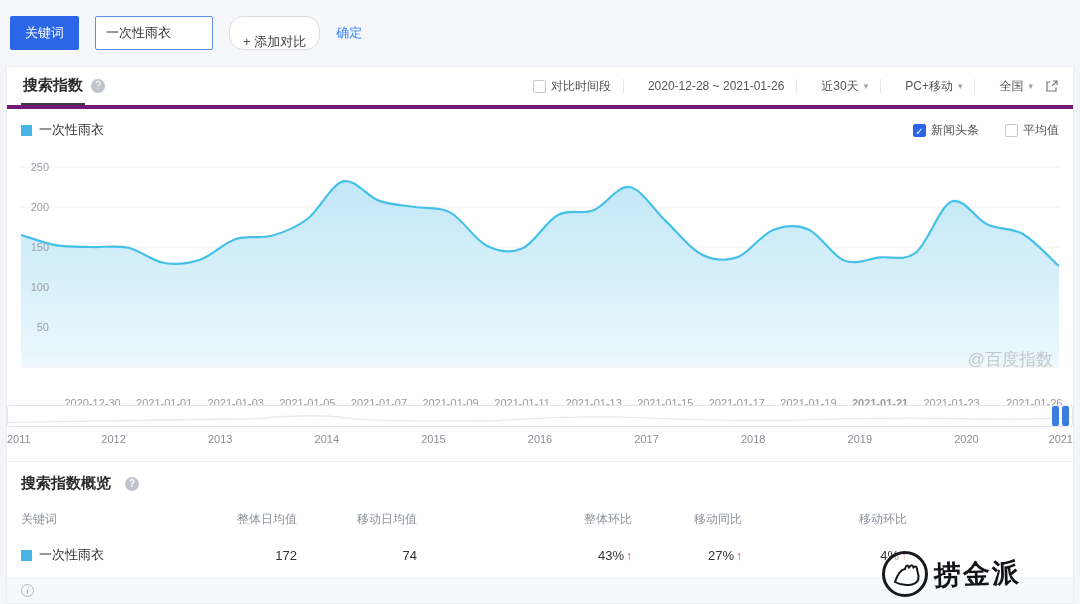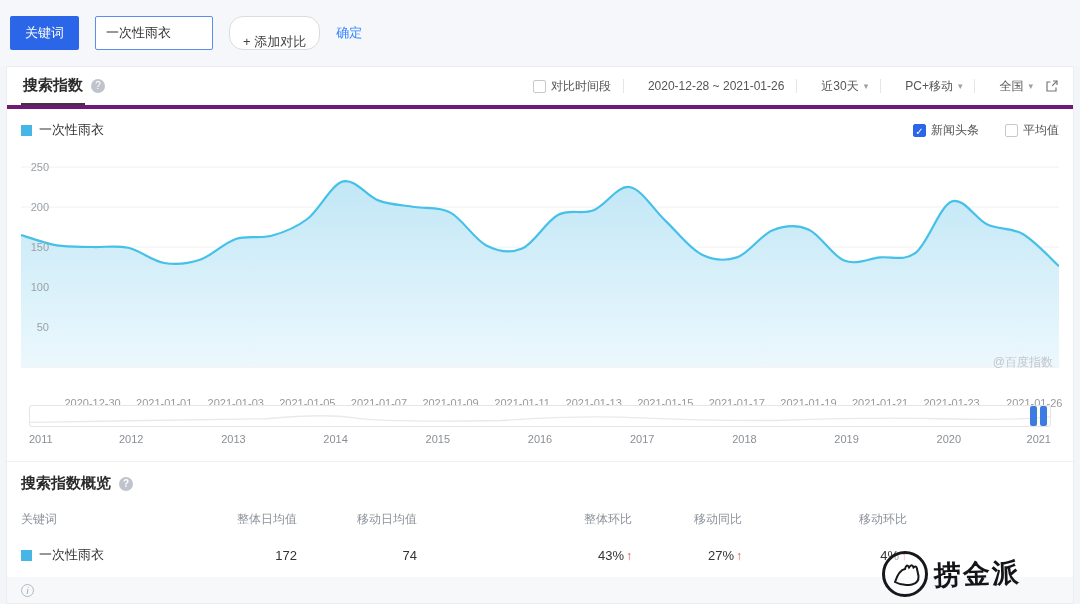--- a/index.html
+++ b/index.html
@@ -31,34 +31,34 @@
   .legend-row{display:flex;align-items:center;justify-content:space-between;padding:12px 14px 4px;}
   .legend{display:flex;align-items:center;gap:7px;font-size:13px;color:#333;}
   .sq{width:11px;height:11px;background:#45b6e5;display:inline-block;}
   .right-toggles{display:flex;align-items:center;gap:14px;font-size:12px;color:#555;}
 
   
   .chart-wrap{position:relative;margin:2px 14px 0;height:252px;}
   #chart-svg{display:block;width:1038px;height:230px;}
   .xlabels{position:relative;height:18px;margin-top:20px;}
   .xlab{position:absolute;top:2px;transform:translateX(-50%);font-size:11px;color:#999;white-space:nowrap;}
-  .bd-watermark{position:absolute;right:6px;bottom:26px;font-size:12px;color:#c3c7cb;}
-
-  
-  .timeline{margin:8px 22px 0;}
+  .bd-watermark{position:absolute;right:6px;bottom:26px;font-size:17px;color:#c3c7cb;}
+
+  
+  .timeline{margin:8px 0 0;}
   .track{position:relative;height:22px;border:1px solid #e3e5e9;border-radius:3px;background:#fff;overflow:hidden;}
   .track svg{display:block;width:100%;height:100%;}
   .handle{position:absolute;right:3px;top:0;bottom:0;width:17px;display:flex;gap:3px;cursor:ew-resize;}
   .handle i{flex:1;background:#3c7ce0;border-radius:2px;}
   .years{position:relative;height:16px;margin-top:6px;font-size:11px;color:#8a8f96;}
   .year{position:absolute;top:0;transform:translateX(-50%);white-space:nowrap;}
 
   
   .overview{border-top:1px solid #eef0f2;margin-top:12px;padding:0 14px;}
-  .ov-title{display:flex;align-items:center;gap:8px;padding:12px 0 10px;font-size:15px;font-weight:bold;color:#2b2b2b;}
+  .ov-title{display:flex;align-items:center;gap:14px;padding:12px 0 10px;font-size:15px;font-weight:bold;color:#2b2b2b;}
   .tr{display:grid;grid-template-columns:210px 80px 120px 215px 110px 165px 1fr;align-items:center;}
   .tr>div{text-align:right;padding-right:14px;}
   .tr>div:first-child{text-align:left;padding-right:0;}
   .tr.head{height:32px;font-size:12px;color:#8d939b;}
   .tr.body{height:40px;font-size:13px;color:#333;}
   .kw-cell{display:flex;align-items:center;gap:7px;}
   .up{color:#f04142;font-size:12px;margin-left:2px;font-weight:bold;}
 
   
   .footnote{position:absolute;left:0;right:0;bottom:0;height:26px;background:#f7f8fa;display:flex;align-items:center;gap:6px;padding:0 14px;font-size:12px;color:#9aa0a6;}
@@ -166,21 +166,21 @@
         <span class="xlab" style="left: 13.7931%;">2021-01-01</span>
         <span class="xlab" style="left: 20.6897%;">2021-01-03</span>
         <span class="xlab" style="left: 27.5862%;">2021-01-05</span>
         <span class="xlab" style="left: 34.4828%;">2021-01-07</span>
         <span class="xlab" style="left: 41.3793%;">2021-01-09</span>
         <span class="xlab" style="left: 48.2759%;">2021-01-11</span>
         <span class="xlab" style="left: 55.1724%;">2021-01-13</span>
         <span class="xlab" style="left: 62.069%;">2021-01-15</span>
         <span class="xlab" style="left: 68.9655%;">2021-01-17</span>
         <span class="xlab" style="left: 75.8621%;">2021-01-19</span>
-        <span class="xlab" style="left: 82.7586%;">2021-01-21</span>
+        <span class="xlab" style="left: 82.7586%; font-weight: bold;">2021-01-21</span>
         <span class="xlab" style="left: 89.6552%;">2021-01-23</span>
         <span class="xlab" style="left: 100%; transform: translateX(-94%);">2021-01-26</span>
       </div>
     <span class="bd-watermark">@百度指数</span>
   </div>
 
   <div class="timeline">
     <div class="track">
       <svg viewBox="0 0 1038 22" preserveAspectRatio="none">
         <path d="M0 18 Q60 17 120 16 T240 14 Q300 8 330 13 T480 16 Q560 10 620 13 T760 16 Q860 12 930 14 T1038 12" fill="none" stroke="#e7e9ec" stroke-width="1.5"></path>

